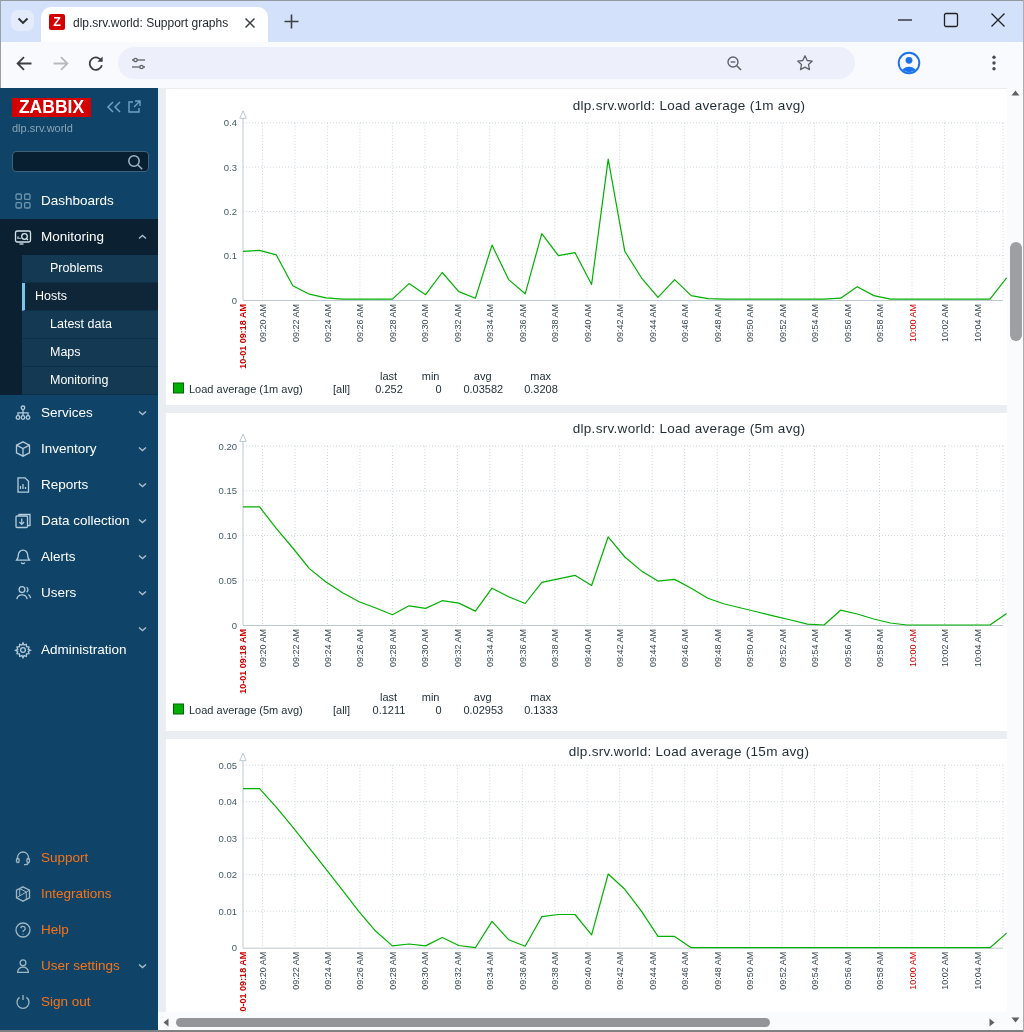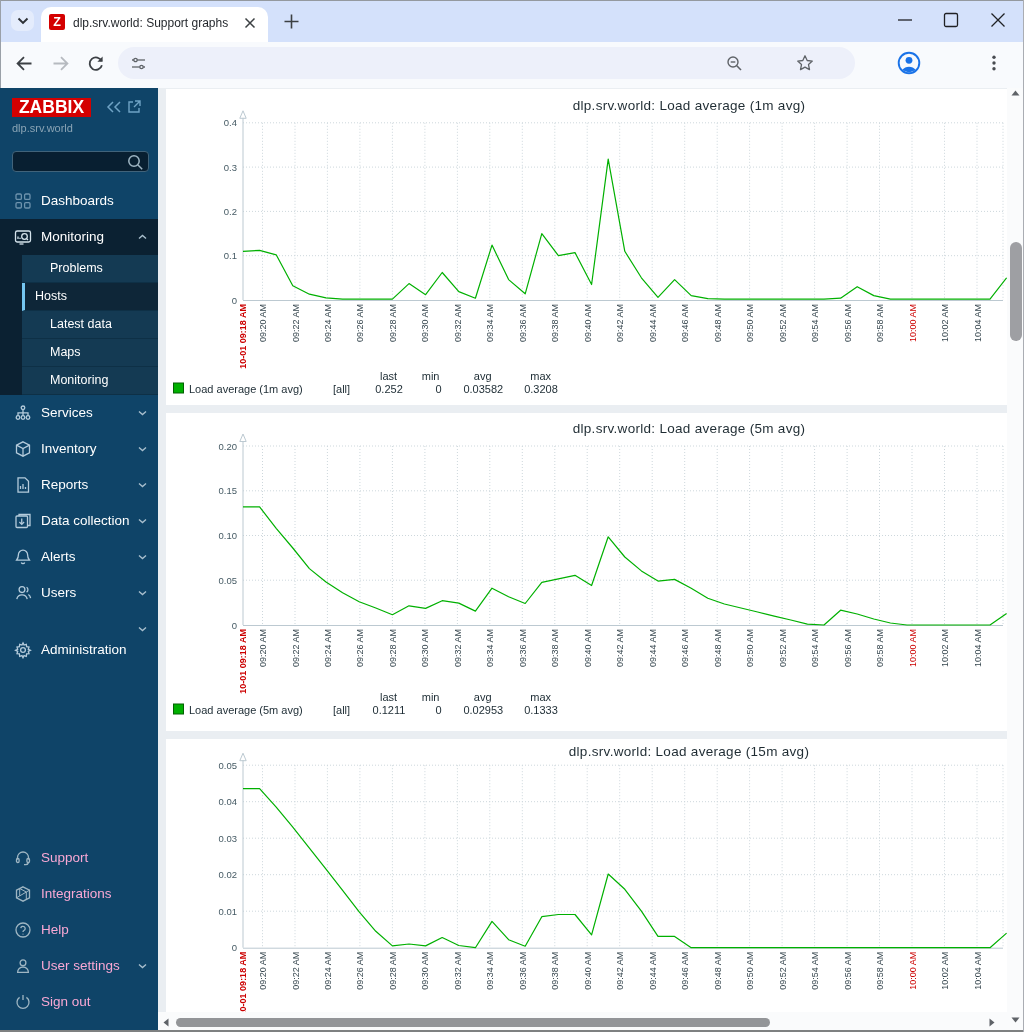--- a/index.html
+++ b/index.html
@@ -24,21 +24,21 @@
  border:1px solid #41637a;border-radius:4px}
 .mi{position:absolute;left:0;width:158px;height:36px}
 .mic{position:absolute;left:14px;top:9px}
 .mlb{position:absolute;left:41px;top:10px;font-size:13.5px;color:#ffffff}
 .monwrap{position:absolute;left:0;top:131px;width:158px;height:176px;background:#0b2132}
 .sub{position:absolute;left:0;top:167px;width:158px;height:140px}
 .subi{position:absolute;left:22px;width:136px;height:28px;background:#143a53;
  border-bottom:1px solid #0e3046;font-size:12.5px;color:#fff;line-height:27px;padding-left:28px}
 .subi.act{background:#0e2638;border-left:3px solid #76c6f0;padding-left:10px}
 .bmi{position:absolute;left:0;width:158px;height:36px}
-.blb{position:absolute;left:41px;top:10px;font-size:13.5px;color:#f9a8d4}
+.blb{position:absolute;left:41px;top:10px;font-size:13.5px;color:#f97316}
 .content{position:absolute;left:158px;top:88px;width:849px;height:944px;background:#eaeef2}
 .card{position:absolute;left:8px;background:#fff}
 .vsb{position:absolute;left:1007px;top:88px;width:17px;height:944px;background:#fafbfc}
 .vthumb{position:absolute;left:2.5px;top:154px;width:12px;height:99px;border-radius:6px;background:#9e9fa3}
 .hsb{position:absolute;left:158px;top:1012px;width:849px;height:18px;background:#fafbfc}
 .hthumb{position:absolute;left:18px;top:6px;width:594px;height:9px;border-radius:4.5px;background:#939598}
 .winbottom{position:absolute;left:0;top:1030px;width:1024px;height:2px;background:#7e8081}
 .wintop{position:absolute;left:0;top:0;width:1024px;height:1px;background:#94999f}
 .winleft{position:absolute;left:0;top:0;width:1px;height:88px;background:#9aa0a8}
 .winright{position:absolute;left:1023px;top:0;width:1px;height:1032px;background:#aaadb3}

